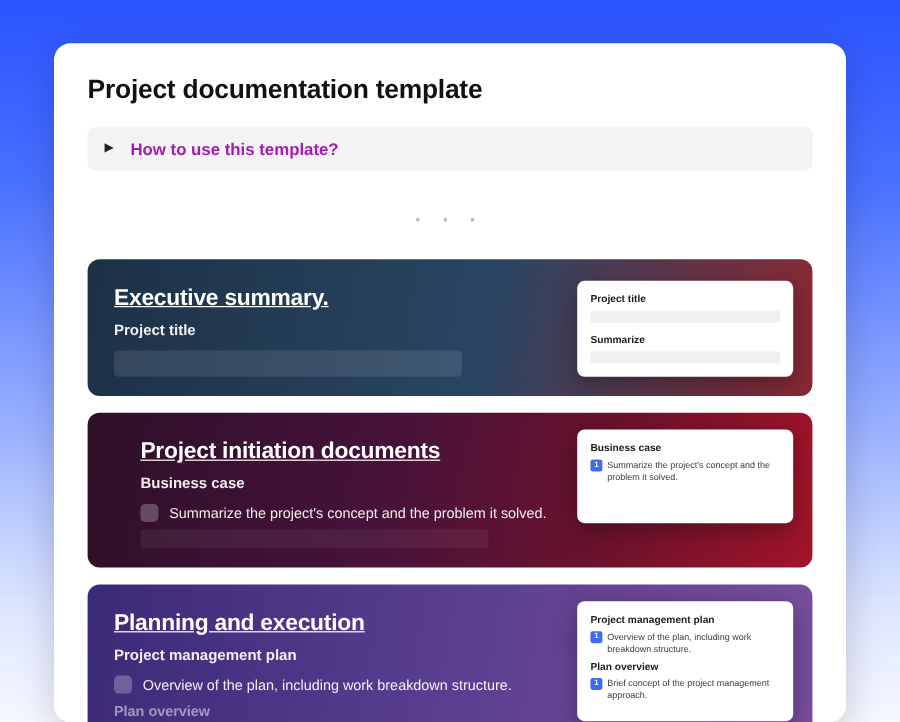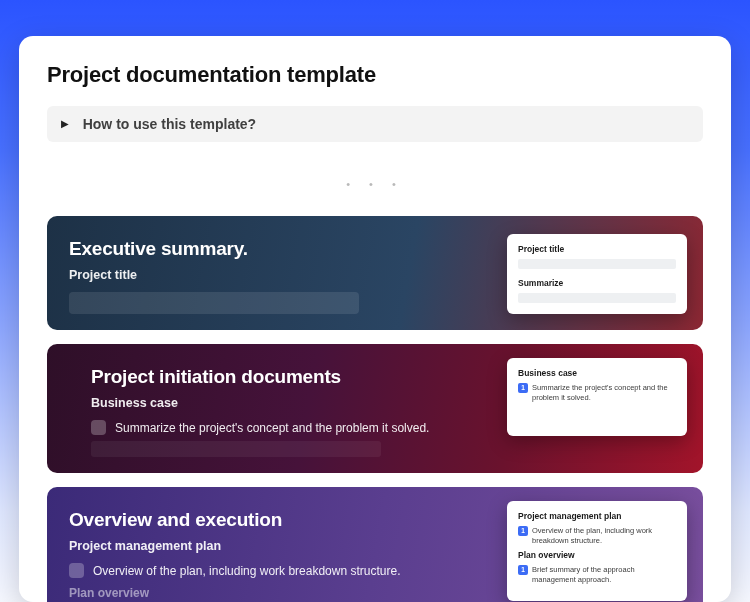--- a/index.html
+++ b/index.html
@@ -5,21 +5,21 @@
   * { box-sizing: border-box; margin: 0; padding: 0; }
   html, body { width: 750px; height: 602px; overflow: hidden; }
   body {
     font-family: -apple-system, BlinkMacSystemFont, "Segoe UI", Helvetica, Arial, sans-serif;
     background: linear-gradient(180deg, #2b54ff 0%, #4870ff 25%, #8fa8ff 55%, #dfe7ff 85%, #f6f8ff 100%);
     display: flex;
     justify-content: center;
     padding-top: 36px;
   }
   .page {
-    width: 712px;
+    width: 660px;
     background: #ffffff;
     border-radius: 14px;
     padding: 26px 28px 0 28px;
     box-shadow: 0 8px 30px rgba(0,0,0,0.18);
     position: relative;
     overflow: hidden;
   }
   .page-title {
     font-size: 22px;
     font-weight: 700;
@@ -37,21 +37,21 @@
     margin-bottom: 36px;
   }
   .howto .caret {
     font-size: 10px;
     color: #222;
     line-height: 1;
   }
   .howto .label {
     font-size: 14px;
     font-weight: 600;
-    color: #404040;
+    color: #a21caf;
   }
   .dots {
     text-align: center;
     color: #b9b9b9;
     font-size: 11px;
     letter-spacing: 8px;
     margin-bottom: 26px;
   }
 
   .section {
@@ -61,20 +61,21 @@
     color: #fff;
     position: relative;
     overflow: hidden;
     min-height: 110px;
   }
   .section h2 {
     font-size: 19px;
     font-weight: 700;
     margin-bottom: 8px;
     letter-spacing: -0.2px;
+    text-decoration: underline;
   }
   .section .sublabel {
     font-size: 12.5px;
     font-weight: 600;
     margin-bottom: 10px;
     color: rgba(255,255,255,0.92);
   }
   .section .faint-sublabel {
     font-size: 12px;
     font-weight: 600;
@@ -208,35 +209,35 @@
       <div class="pc-item">
         <span class="num">1</span>
         <span>Summarize the project's concept and the problem it solved.</span>
       </div>
       <div class="pc-body"></div>
     </div>
   </div>
 
   <div class="section plan" style="margin-bottom:0; padding-bottom:30px;">
     <div class="left-col">
-      <h2>Overview and execution</h2>
+      <h2>Planning and execution</h2>
       <div class="sublabel">Project management plan</div>
       <div class="check-line">
         <span class="box"></span>
         <span>Overview of the plan, including work breakdown structure.</span>
       </div>
       <div class="faint-sublabel">Plan overview</div>
     </div>
     <div class="previewcard">
       <div class="pc-label">Project management plan</div>
       <div class="pc-item">
         <span class="num">1</span>
         <span>Overview of the plan, including work breakdown structure.</span>
       </div>
       <div class="pc-label" style="margin-top:4px;">Plan overview</div>
       <div class="pc-item">
         <span class="num">1</span>
-        <span>Brief summary of the approach management approach.</span>
+        <span>Brief concept of the project management approach.</span>
       </div>
     </div>
   </div>
 
 </div>
 
 </body></html>

